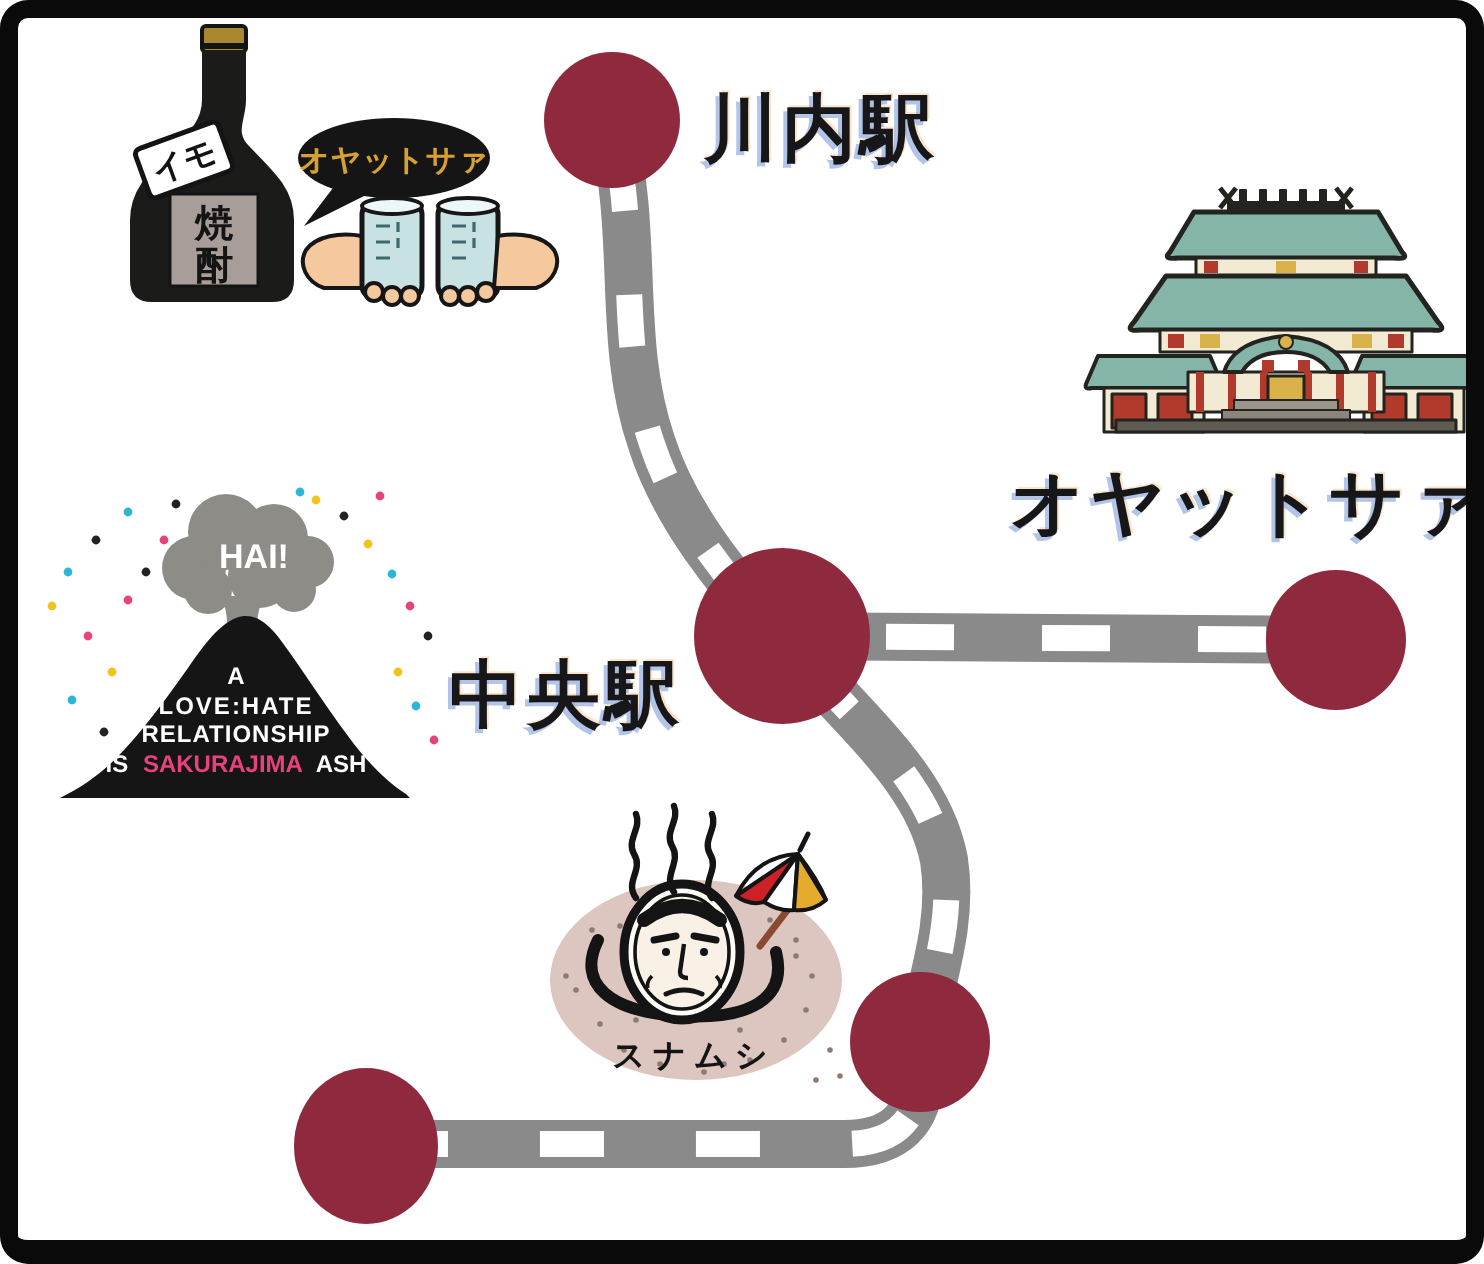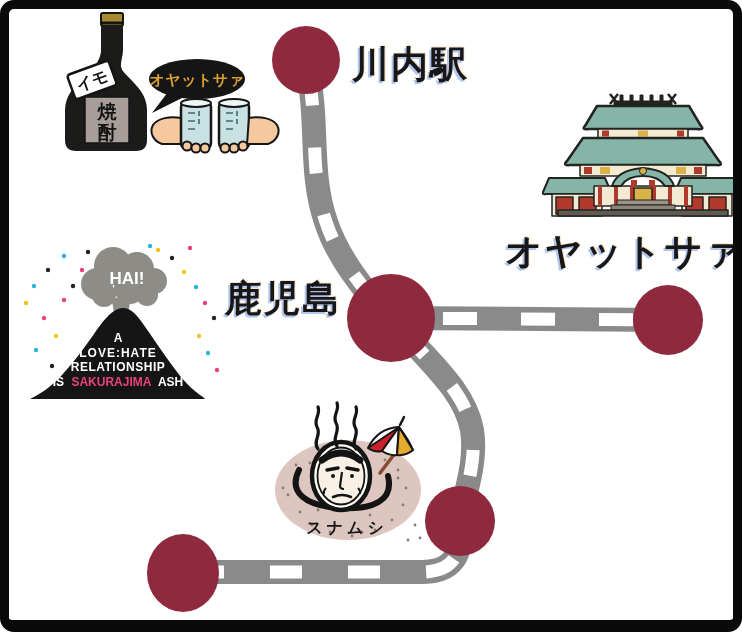--- a/index.html
+++ b/index.html
@@ -226,21 +226,22 @@
         <path d="M 399,427 L 397,455 Q 406,456 413,450 Z" fill="#e5ab2d" stroke="#141414" stroke-width="2" stroke-linejoin="round"></path>
         <path d="M 368,448 Q 378,428 399,427 Q 409,440 413,450" fill="none" stroke="#141414" stroke-width="2"></path>
       </g>
       <text x="347" y="533" text-anchor="middle" font-size="16" letter-spacing="4" fill="#141414">スナムシ</text>
     </g>
   </svg>
 
   <div class="lbl" style="left:352px;top:46px;">川内駅</div>
 
   <div class="lbl lbl-two" style="left:220px;top:274px;">
-    <span>鹿児島</span><br>
+    <br>
+    <span>中央駅</span>
   </div>
 
   <div class="lbl" style="left:505px;top:233px;">オヤットサァ</div>
 
 
 
   <div class="frame"></div>
 </div>
 
 </body></html>

